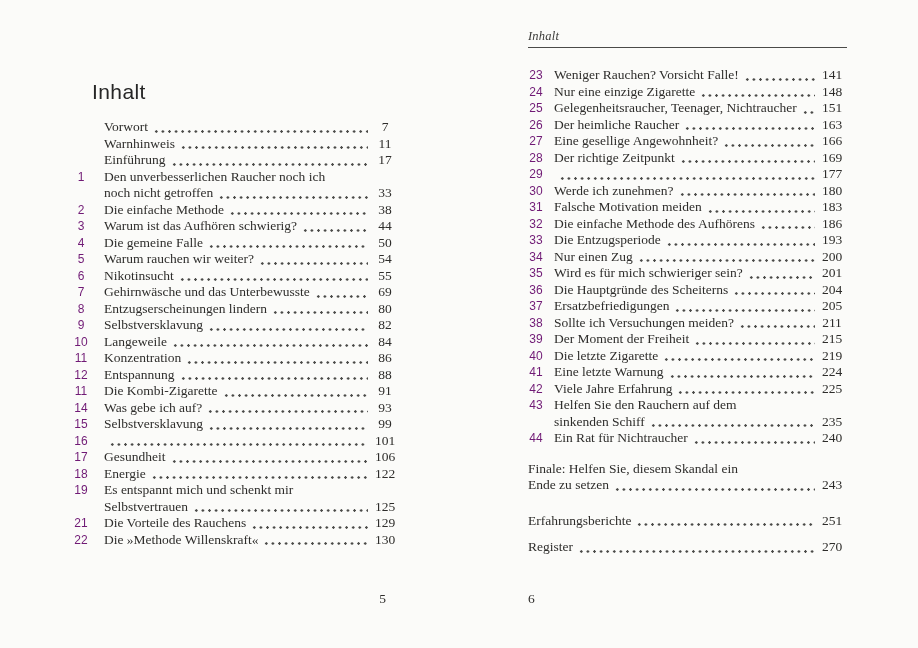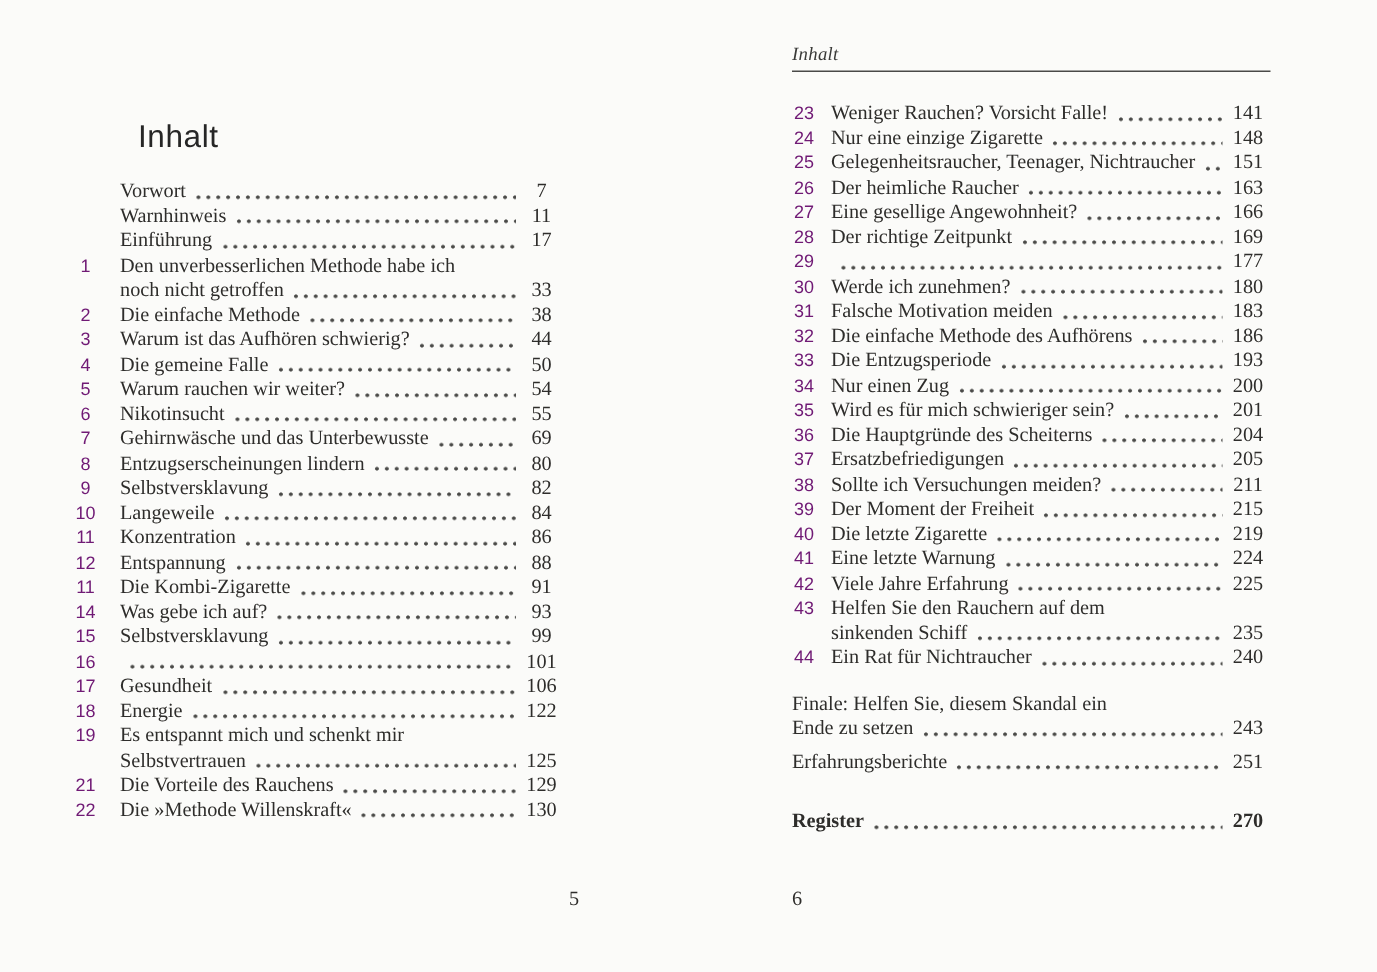--- a/index.html
+++ b/index.html
@@ -10,21 +10,21 @@
   }
   .spread {
     position:relative; width:918px; height:648px;
     font-size:13.5px; color:#2e2d2b;
   }
   .left-heading {
     position:absolute; left:92px; top:80px;
     font-family:"Liberation Sans", sans-serif;
     font-size:21px; letter-spacing:0.4px; color:#262626;
   }
-  .toc-left  { position:absolute; left:48px;  top:119px; width:326px; }
+  .toc-left  { position:absolute; left:72px;  top:119px; width:326px; }
   .folio-left {
     position:absolute; left:60px; top:591px; width:326px; text-align:right;
   }
   .head-right {
     position:absolute; left:528px; top:29px; width:319px;
     border-bottom:1px solid #4a4a48; padding-bottom:3px;
     font-style:italic; font-size:12.5px; color:#3a3a38; letter-spacing:0.2px;
   }
   .col-right { position:absolute; left:528px; top:67px; width:317px; }
   .folio-right { position:absolute; left:528px; top:591px; }
@@ -43,22 +43,22 @@
   .row .dots {
     flex:1 1 auto; min-width:0; height:3px;
     align-self:flex-end; margin:0 4px 3px 5px;
     background-image:radial-gradient(circle, #4a4a48 1.02px, rgba(0,0,0,0) 1.45px);
     background-size:6.6px 3px; background-repeat:repeat-x;
   }
   .row .pagenum { flex:none; width:26px; text-align:center; }
   .no-leader .dots { visibility:hidden; }
 
   .extra-finale   { margin-top:14px; }
-  .extra-reports  { margin-top:6px; }
-  .extra-register { margin-top:23px;font-weight:bold; }
+  .extra-reports  { margin-top:19px; }
+  .extra-register { margin-top:10px; }
 </style>
 </head>
 <body>
 
 <div class="spread">
 
   <div class="left-heading">Inhalt</div>
 
   <div class="toc-left">
 
@@ -78,21 +78,21 @@
 
       <div class="row">
         <span class="num"></span>
         <span class="text">Einführung</span>
         <span class="dots"></span>
         <span class="pagenum">17</span>
       </div>
 
       <div class="row no-leader">
         <span class="num">1</span>
-        <span class="text">Den unverbesserlichen Methode habe ich</span>
+        <span class="text">Den unverbesserlichen Raucher noch ich</span>
         <span class="dots"></span>
         <span class="pagenum"></span>
       </div>
 
       <div class="row">
         <span class="num"></span>
         <span class="text">noch nicht getroffen</span>
         <span class="dots"></span>
         <span class="pagenum">33</span>
       </div>

